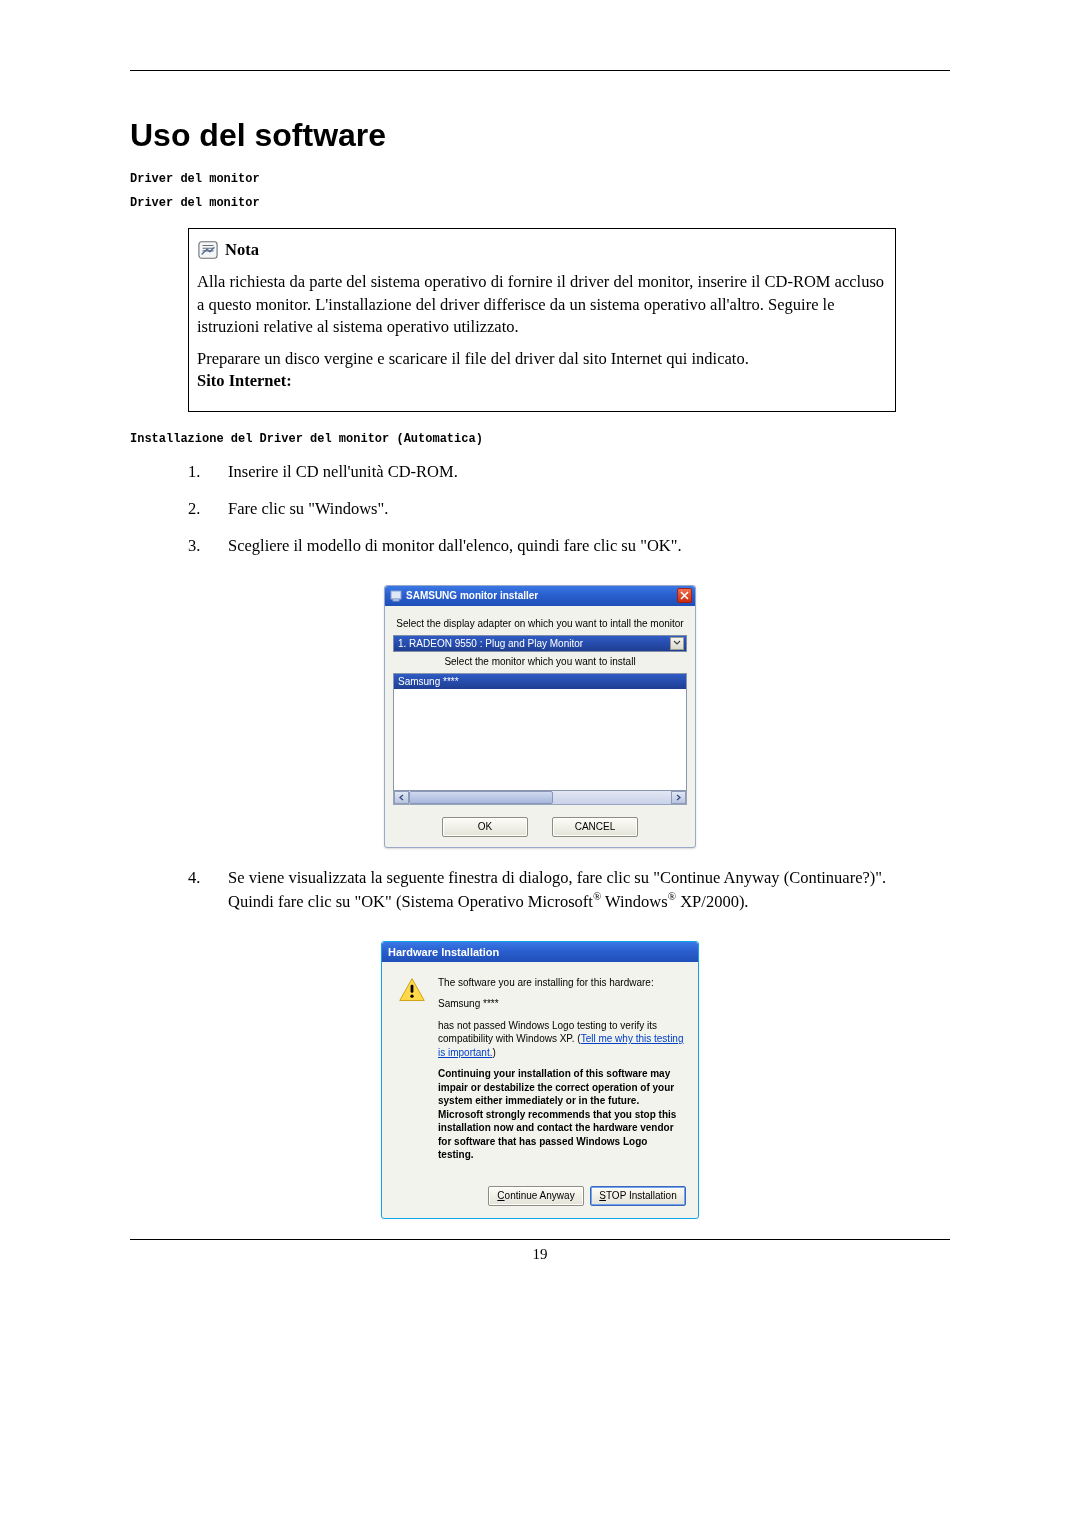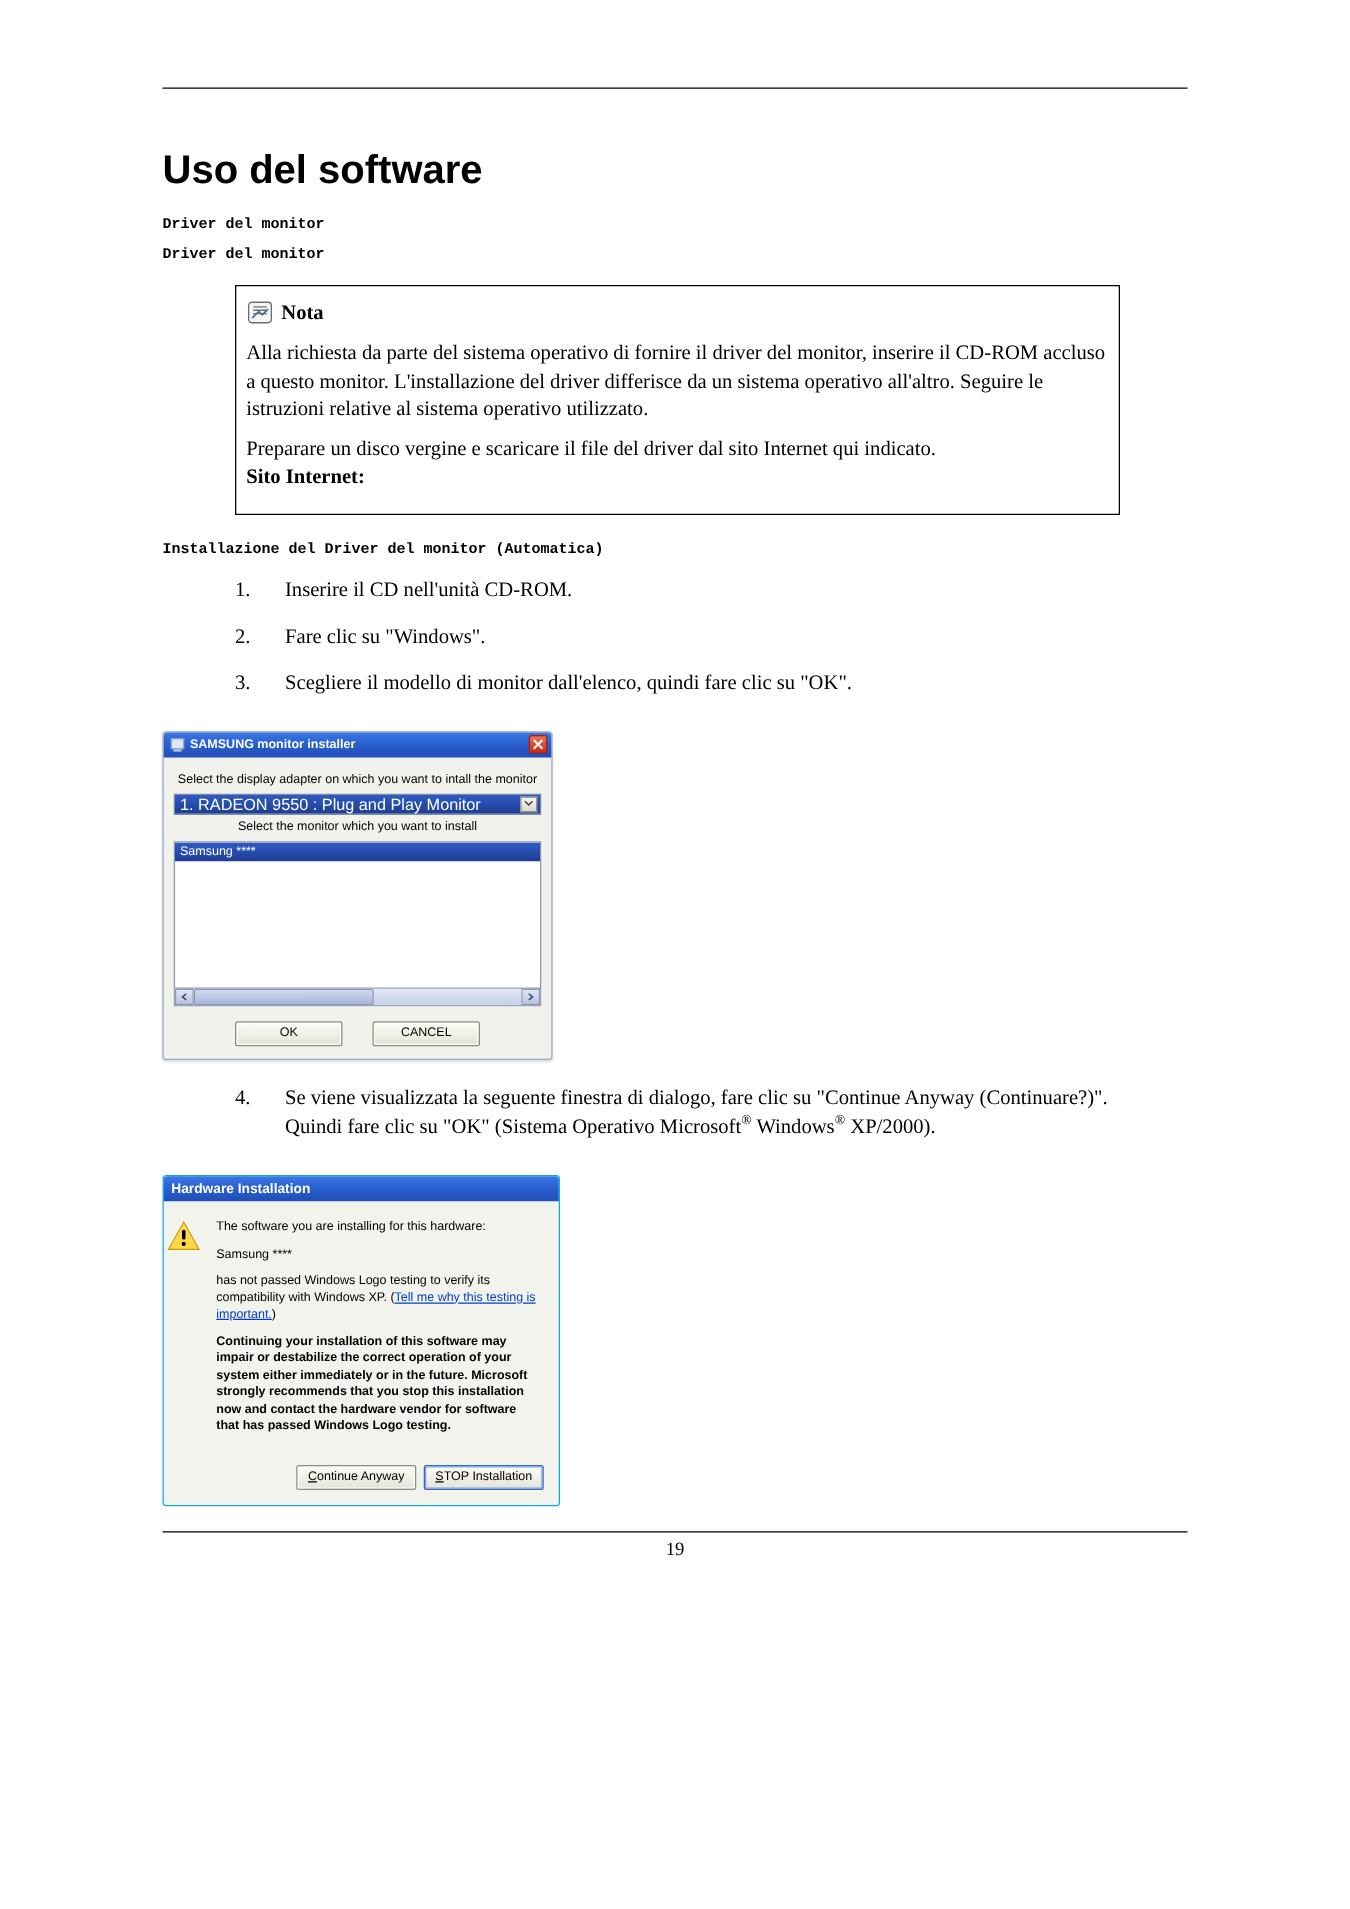--- a/index.html
+++ b/index.html
@@ -77,21 +77,21 @@
   }
   ol.steps > li {
     display: flex;
     gap: 22px;
     margin-bottom: 14px;
   }
   ol.steps > li .num { min-width: 18px; }
   .reg { font-size: 11px; vertical-align: super; }
   .fig-wrap {
     display: flex;
-    justify-content: flex-start;
+    justify-content: center;
     margin: 28px 0 18px 0;
   }
 
   
   .installer {
     width: 312px;
     border: 1px solid #9aa9c8;
     border-radius: 3px;
     background: #f2f2ed;
     font-family: Tahoma, Arial, sans-serif;
@@ -124,21 +124,21 @@
   }
   .installer .body { padding: 8px 8px 10px 8px; }
   .installer .lbl { text-align: center; margin: 4px 0 6px 0; color:#000; }
   .installer .combo {
     height: 17px;
     background: linear-gradient(to bottom,#2f5bc5,#1e3e92);
     color: #fff;
     display: flex; align-items: center; justify-content: space-between;
     padding: 0 2px 0 4px;
     border: 1px solid #808ca6;
-    font-size: 13px;
+    font-size: 10px;
   }
   .combo .dd {
     width: 14px; height: 13px;
     background: linear-gradient(to bottom,#f6f6f0,#d9d9cf);
     border: 1px solid #9d9d90;
     display:flex;align-items:center;justify-content:center;
   }
   .installer .listbox {
     margin-top: 6px;
     height: 118px;
@@ -198,21 +198,21 @@
   .hwi .titlebar {
     height: 20px;
     background: linear-gradient(to bottom, #3a78e6 0%, #2a5fcf 45%, #1f4fb8 100%);
     color: #fff;
     display:flex; align-items:center;
     padding: 0 6px;
     font-weight:bold;
     font-size: 11px;
     border-top-left-radius:3px;border-top-right-radius:3px;
   }
-  .hwi .body { padding: 14px 14px 12px 2px; display:flex; gap:12px;}
+  .hwi .body { padding: 14px 14px 12px 16px; display:flex; gap:12px;}
   .hwi .warn-icon { width: 28px; height: 28px; flex:0 0 28px; }
   .hwi .msg { flex:1; line-height:1.35; }
   .hwi .msg p { margin-bottom:8px; }
   .hwi .msg p.model { color:#000; }
   .hwi .msg .linklike { color:#0040c8; text-decoration:underline; cursor:default; }
   .hwi .msg p.bold { font-weight:bold; }
   .hwi .btnrow {
     display:flex; justify-content:flex-end; gap:6px;
     padding: 4px 12px 12px 12px;
   }

